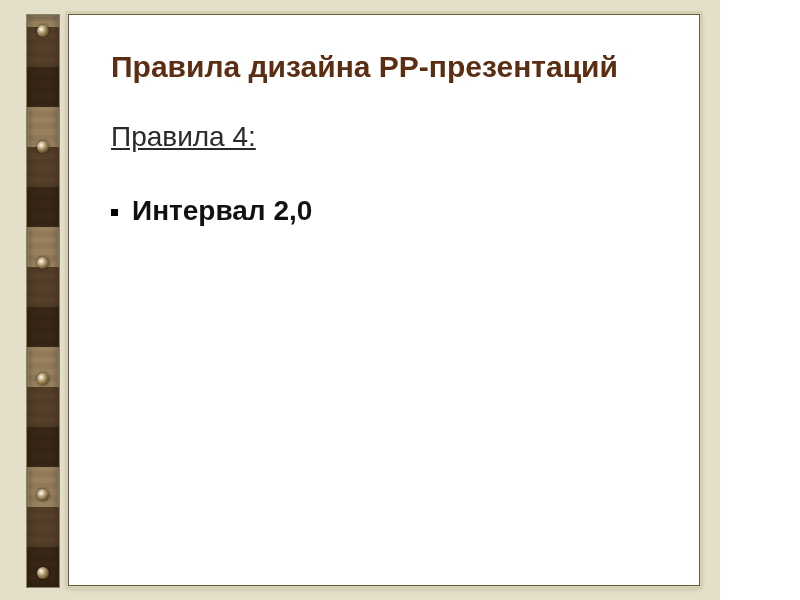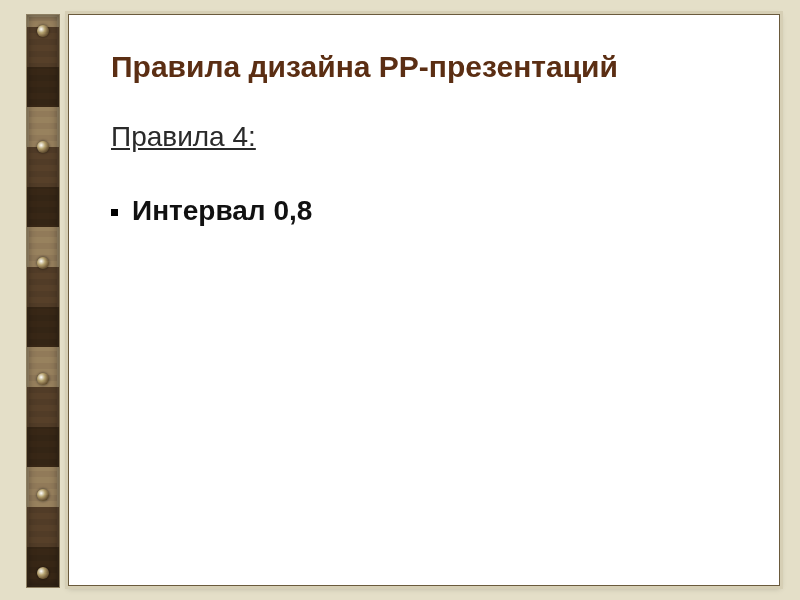--- a/index.html
+++ b/index.html
@@ -4,21 +4,21 @@
 <style>
   html, body {
     margin: 0;
     padding: 0;
     width: 800px;
     height: 600px;
     overflow: hidden;
     font-family: Arial, "Helvetica Neue", Helvetica, sans-serif;
   }
   .bg {
-    width: 800px;
+    width: 720px;
     height: 600px;
     background: #e4dfc8;
     position: relative;
     box-sizing: border-box;
   }
   .border-strip {
     position: absolute;
     left: 26px;
     top: 14px;
     width: 32px;
@@ -114,17 +114,17 @@
     <span class="stud" style="top:552px"></span>
   </div>
 
   <div class="slide">
     <h1 class="title">Правила дизайна PP-презентаций</h1>
 
     <p class="subtitle">Правила 4:</p>
 
     <div class="bullet">
       <span class="dot"></span>
-      <span>Интервал 0,8</span>
+      <span>Интервал 2,0</span>
     </div>
   </div>
 
 </div>
 
 </body></html>

